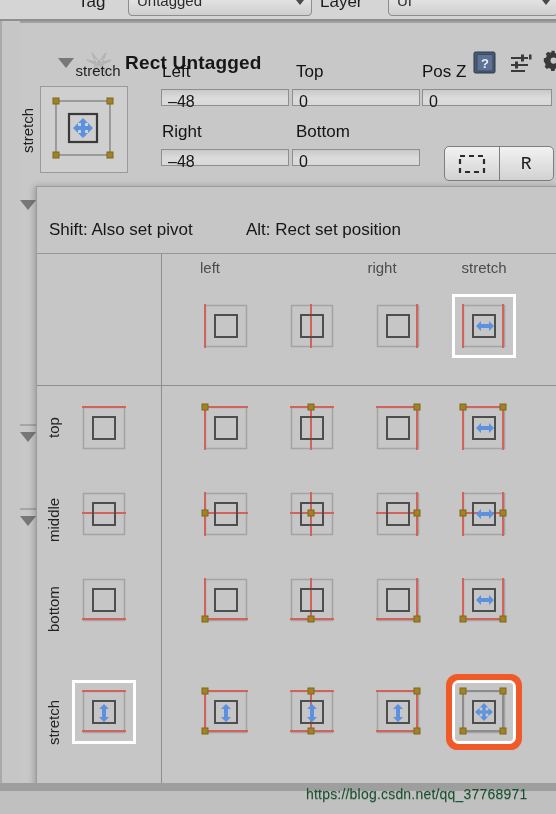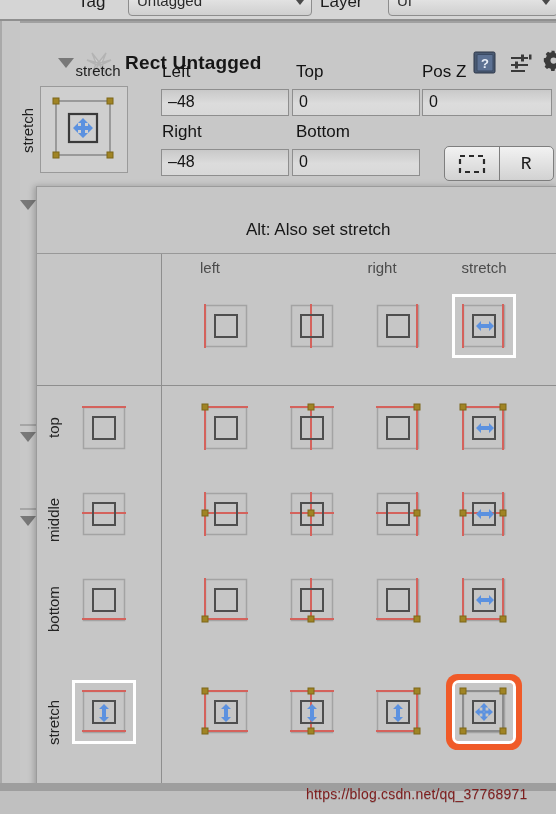--- a/index.html
+++ b/index.html
@@ -43,21 +43,21 @@
   #gear-icon{left:524px;width:24px;height:24px;top:27px;}
 
   
   .anchor-btn-label{position:absolute;left:58px;top:62px;width:80px;text-align:center;font-size:15px;color:#1e1e1e;}
   .anchor-btn{position:absolute;left:40px;top:86px;width:86px;height:85px;
     background:#cfcfcf;border:1px solid #9a9a9a;}
   .side-stretch{position:absolute;left:18px;top:95px;width:18px;height:70px;
     font-size:15px;color:#1e1e1e;writing-mode:vertical-rl;transform:rotate(180deg);
     display:flex;align-items:center;justify-content:center;}
   .fld-label{position:absolute;font-size:17px;color:#131313;}
-  .fld{position:absolute;height:27px;background:linear-gradient(to bottom,#c9c9c9,#dcdcdc 55%,#d8d8d8);
+  .fld{position:absolute;height:17px;background:linear-gradient(to bottom,#c9c9c9,#dcdcdc 55%,#d8d8d8);
     border:1px solid #8e8e8e;box-sizing:border-box;}
   .fld span{position:absolute;left:6px;top:3px;font-size:16px;color:#141414;}
   #lab-left{left:162px;top:62px;}
   #lab-top{left:296px;top:62px;}
   #lab-posz{left:422px;top:62px;}
   #lab-right{left:162px;top:122px;}
   #lab-bottom{left:296px;top:122px;}
   #f-left{left:161px;top:89px;width:128px;}
   #f-top{left:292px;top:89px;width:128px;}
   #f-posz{left:422px;top:89px;width:130px;}
@@ -94,21 +94,21 @@
 
   
   .cell{position:absolute;width:58px;height:58px;}
   
   .hl-white{box-shadow:0 0 0 3px #ffffff;}
   .sel-orange{box-shadow:0 0 0 3px #ffffff, 0 0 0 9px #f05a28;border-radius:4px;}
 
   svg{display:block;overflow:visible;}
 
   
-  .watermark{position:absolute;left:306px;top:786px;font-size:14px;color:#7f1d1d;
+  .watermark{position:absolute;left:306px;top:786px;font-size:14px;color:#14532d;
     text-shadow:0 1px 0 rgba(0,0,0,.18);letter-spacing:.2px;}
   .bottom-band{position:absolute;left:0;top:783px;width:556px;height:8px;background:#9e9e9e;}
   .bottom-fill{position:absolute;left:0;top:791px;width:556px;height:23px;background:#c0c0c0;}
 </style>
 </head>
 <body>
 
 <div class="root">
 
   <div class="bg-left"></div>
@@ -239,21 +239,22 @@
     </div>
   </div>
 
   <span class="foldout" id="bg-fold-1"></span>
   <span class="foldout" id="bg-fold-2"></span>
   <span class="foldout" id="bg-fold-3"></span>
   <div class="bg-div" style="top:424px;"></div>
   <div class="bg-div" style="top:508px;"></div>
 
   <div class="popup">
-    <span class="popup-hint-b">Alt: Also set stretch</span>
+    <span class="popup-hint-a">Shift: Also set pivot</span>
+    <span class="popup-hint-b">Alt: Rect set position</span>
     <div class="popup-hdr-rule"></div>
     <div class="grid-vrule"></div>
     <div class="grid-hrule"></div>
 
     <span class="colhdr" style="left:130px;width:86px;">left</span>
     <span class="colhdr" style="left:302px;width:86px;">right</span>
     <span class="colhdr" style="left:392px;width:110px;">stretch</span>
 
     <span class="rowlabel" style="top:212px;height:58px;">top</span>
     <span class="rowlabel" style="top:298px;height:70px;">middle</span>

